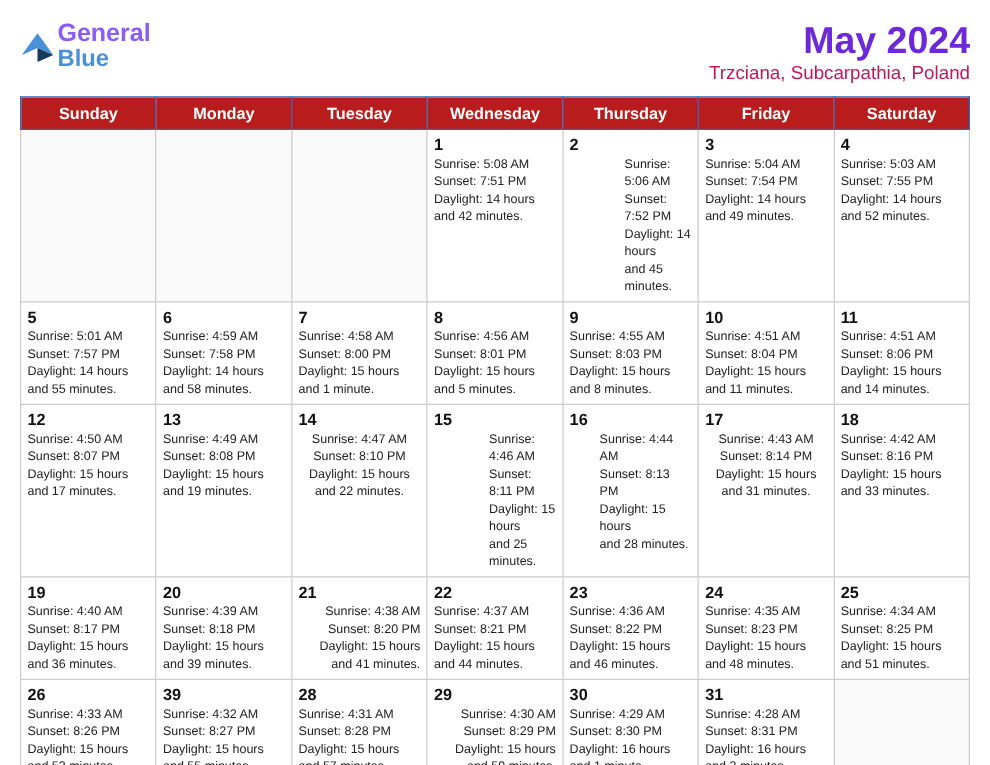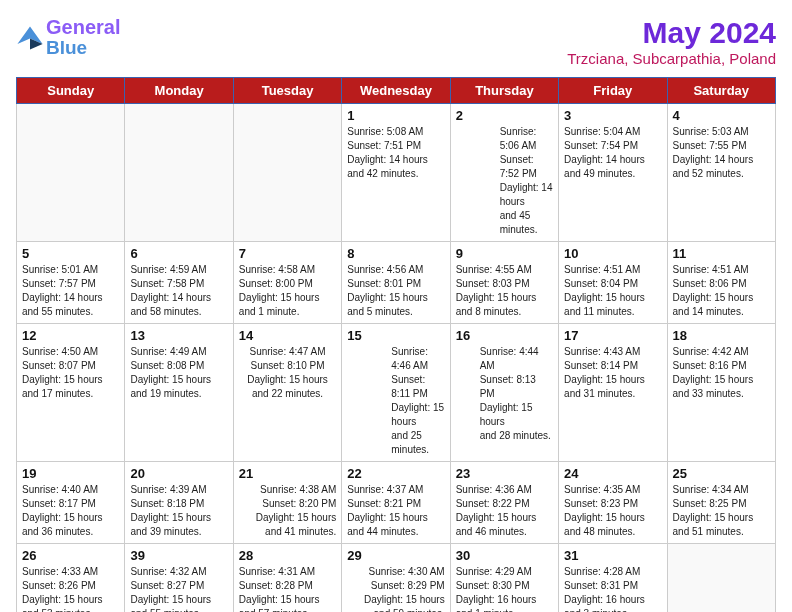--- a/index.html
+++ b/index.html
@@ -224,21 +224,21 @@
         </td>
         <td class="">
           <span class="day-num">16</span>
           <div class="day-info" style="white-space: pre-line; margin-left: 24px;">Sunrise: 4:44 AM
 Sunset: 8:13 PM
 Daylight: 15 hours
 and 28 minutes.</div>
         </td>
         <td class="">
           <span class="day-num">17</span>
-          <div class="day-info" style="white-space: pre-line;">Sunrise: 4:43 AM
+          <div class="day-info" style="white-space: pre-line; text-align: center;">Sunrise: 4:43 AM
 Sunset: 8:14 PM
 Daylight: 15 hours
 and 31 minutes.</div>
         </td>
         <td class="">
           <span class="day-num">18</span>
           <div class="day-info" style="white-space: pre-line;">Sunrise: 4:42 AM
 Sunset: 8:16 PM
 Daylight: 15 hours
 and 33 minutes.</div>

